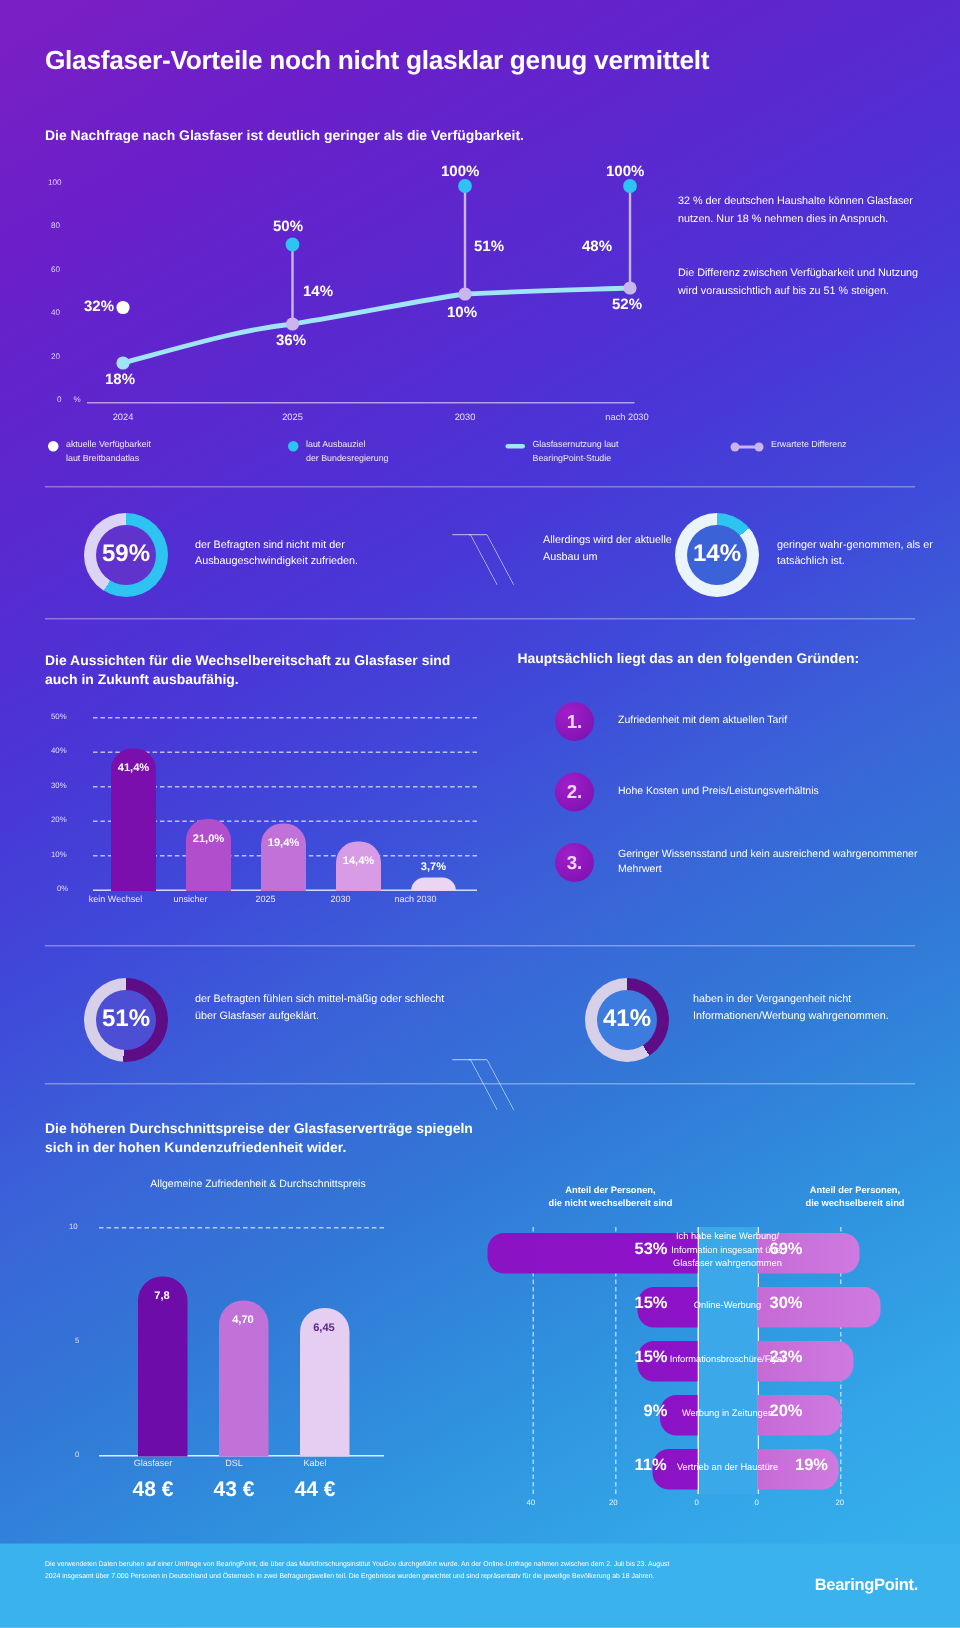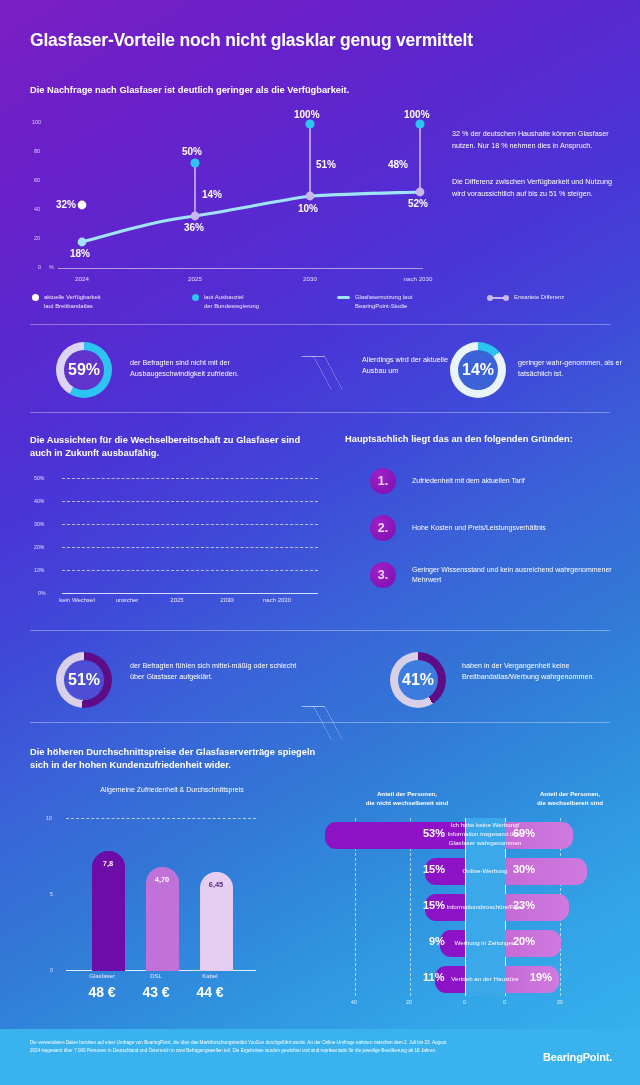--- a/index.html
+++ b/index.html
@@ -230,20 +230,33 @@
     <div class="gridline" style="left:32px; top:100px;width:256px;"></div>
     <div class="abs" style="left:32px; top:123px; width:256px; height:1px; background:rgba(255,255,255,0.8);"></div>
 
     <div class="ytick" style="left:4px;  top:5px;">50%</div>
     <div class="ytick" style="left:4px;  top:28px;">40%</div>
     <div class="ytick" style="left:4px;  top:51px;">30%</div>
     <div class="ytick" style="left:4px;  top:74px;">20%</div>
     <div class="ytick" style="left:4px;  top:97px;">10%</div>
     <div class="ytick" style="left:8px;  top:120px;">0%</div>
 
+    <div class="abs" style="left:32px; top:0; width:256px; height:124px;">
+      <div class="colbar" style="left:12px;  width:30px; height:95px;  background:#7a0fae;"></div>
+      <div class="colbar" style="left:62px;  width:30px; height:48px;  background:#b04ecb;"></div>
+      <div class="colbar" style="left:112px; width:30px; height:45px;  background:#c072d9;"></div>
+      <div class="colbar" style="left:162px; width:30px; height:33px;  background:#d79ce5;"></div>
+      <div class="colbar" style="left:212px; width:30px; height:9px;   background:#ecd4f3;"></div>
+
+      <div class="colval" style="left:2px;   top:37px;  width:50px;">41,4%</div>
+      <div class="colval" style="left:52px;  top:84px;  width:50px;">21,0%</div>
+      <div class="colval" style="left:102px; top:87px;  width:50px;">19,4%</div>
+      <div class="colval" style="left:152px; top:99px;  width:50px; color:#ffffff;">14,4%</div>
+      <div class="colval" style="left:202px; top:103px; width:50px; color:#ffffff;">3,7%</div>
+    </div>
 
     <div class="xtick" style="left:19px;  top:127px; width:56px;">kein Wechsel</div>
     <div class="xtick" style="left:69px;  top:127px; width:56px;">unsicher</div>
     <div class="xtick" style="left:119px; top:127px; width:56px;">2025</div>
     <div class="xtick" style="left:169px; top:127px; width:56px;">2030</div>
     <div class="xtick" style="left:219px; top:127px; width:56px;">nach 2030</div>
   </div>
 
   <div class="abs sub" style="left:345px; top:434px; width:280px;">Hauptsächlich liegt das an den folgenden Gründen:</div>
 
@@ -276,21 +289,21 @@
       <span style="left:11px;"></span>
   </div>
 
   <div class="abs" style="left:390px; top:652px;">
     <div class="donut" style="background:conic-gradient(#5f0c87 0deg 148deg, #d8cfe8 148deg 360deg);">
       <div class="hole" style="background:#3b7cde;">
         <span>41%</span>
       </div>
     </div>
   </div>
-  <div class="abs small" style="left:462px; top:660px; width:165px;">haben in der Vergangenheit keine Breitbandatlas/Werbung wahrgenommen.</div>
+  <div class="abs small" style="left:462px; top:660px; width:165px;">haben in der Vergangenheit nicht Informationen/Werbung wahrgenommen.</div>
 
   <div class="divider" style="top:722px;"></div>
 
   <div class="abs sub" style="left:30px; top:746px; width:290px; line-height:1.45;">Die höheren Durchschnittspreise der Glasfaserverträge spiegeln sich in der hohen Kundenzufriedenheit wider.</div>
 
   <div class="abs" style="left:72px; top:785px; width:200px; font-size:7px; text-align:center; line-height:1.45;">Allgemeine Zufriedenheit &amp; Durchschnittspreis</div>
 
   <div class="abs" id="priceChart" style="left:30px; top:812px; width:260px; height:160px;">
     <div class="gridline" style="left:36px; top:6px; width:190px;"></div>
     <div class="abs" style="left:36px; top:158px; width:190px; height:1px; background:rgba(255,255,255,0.85);"></div>

